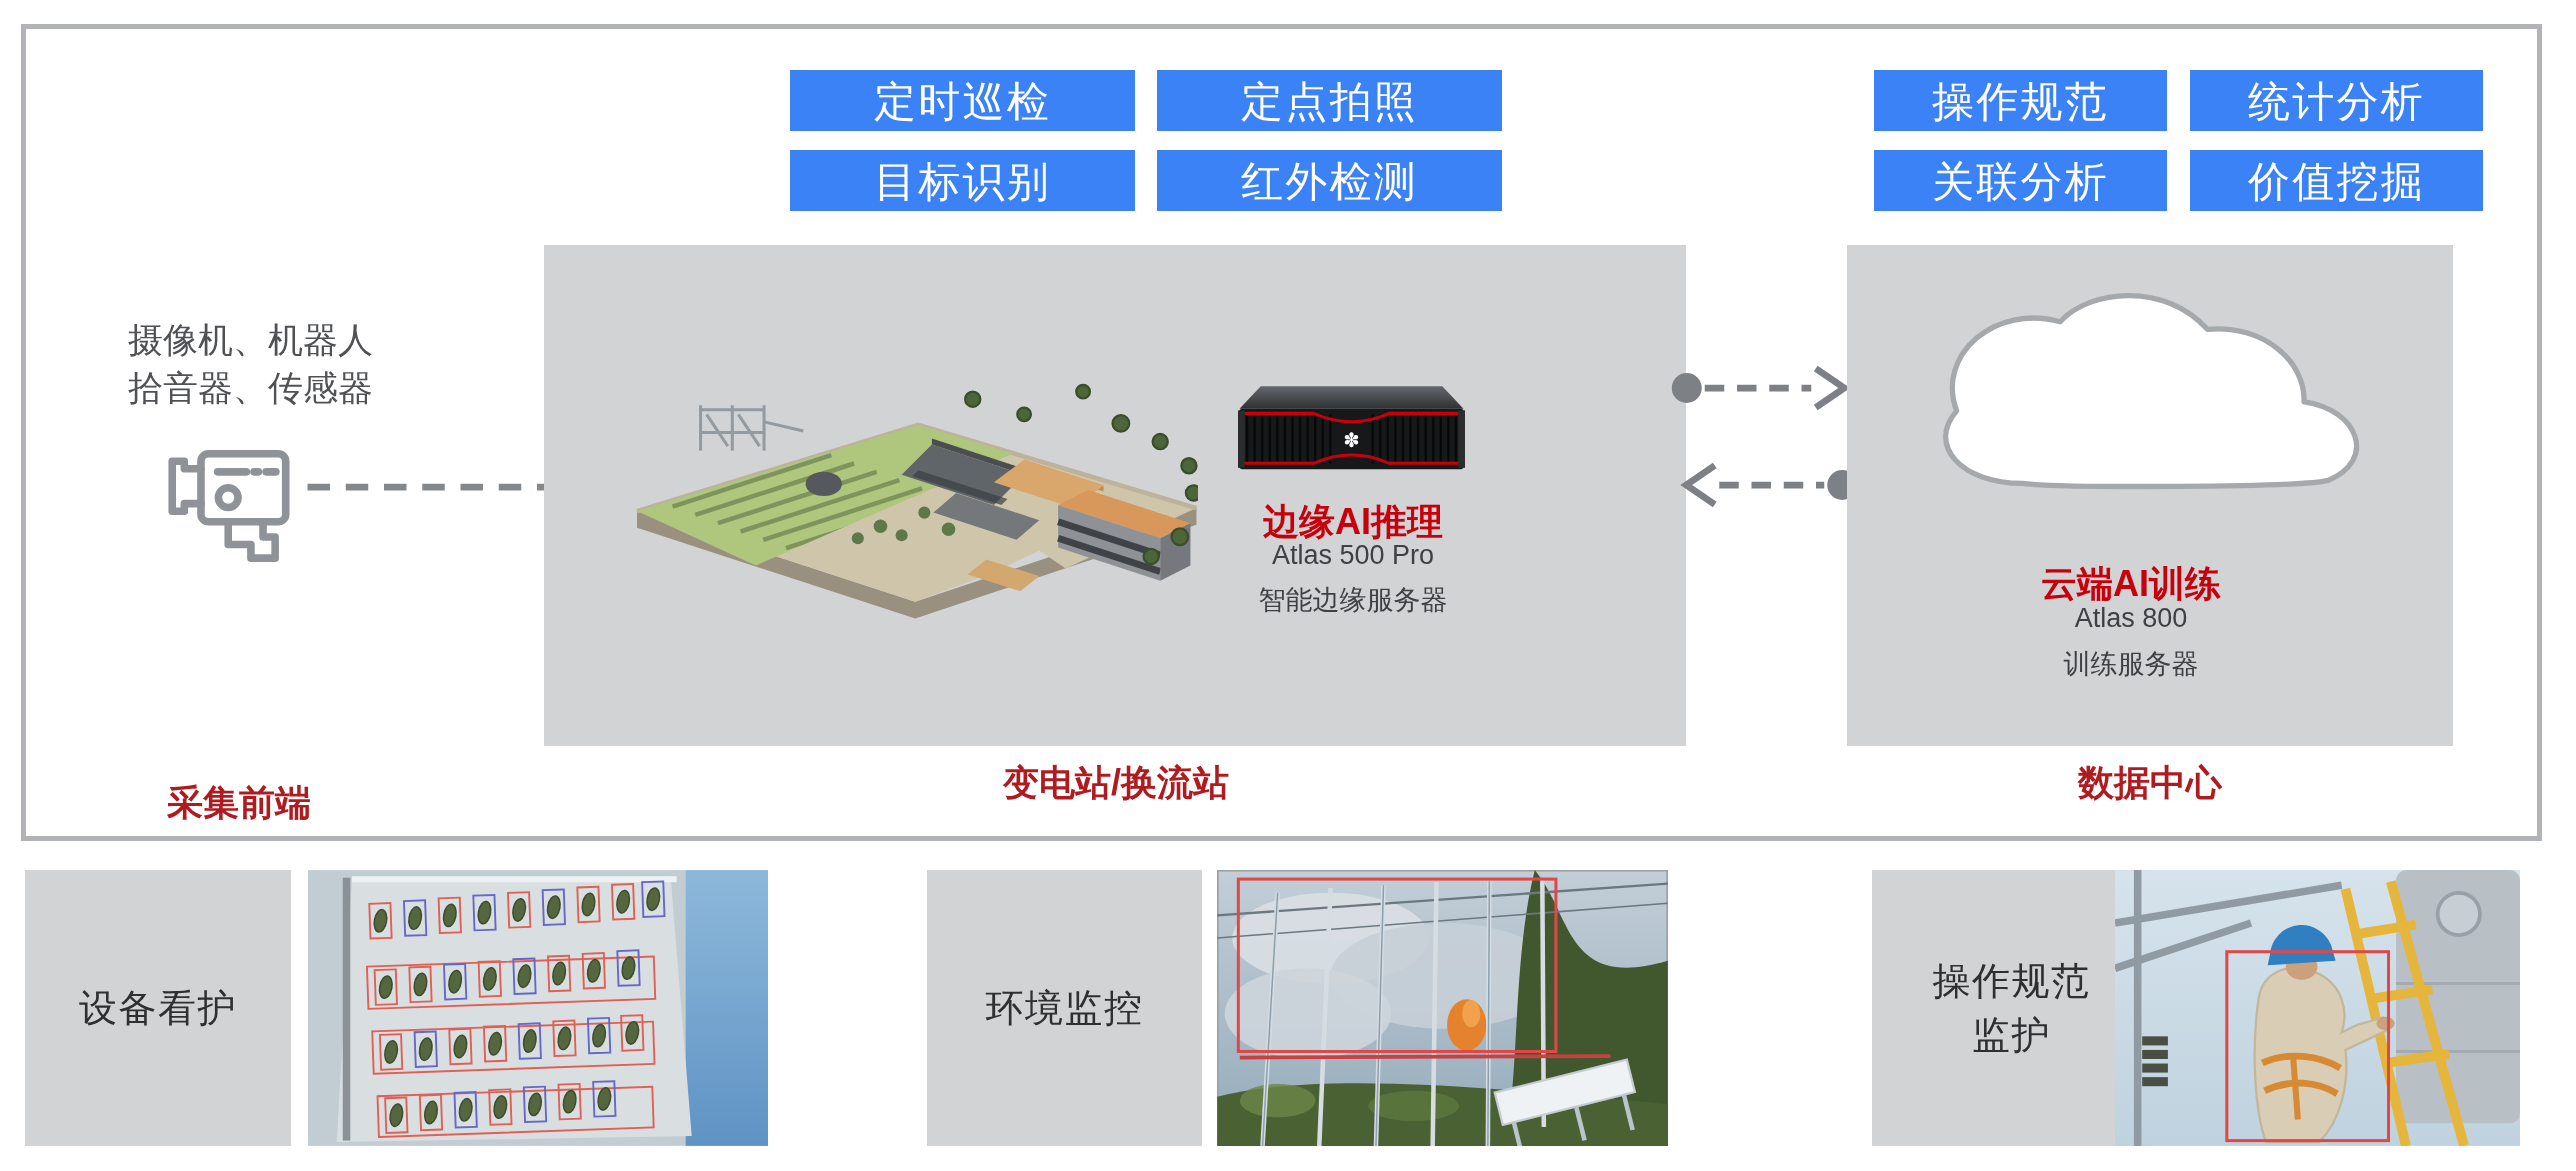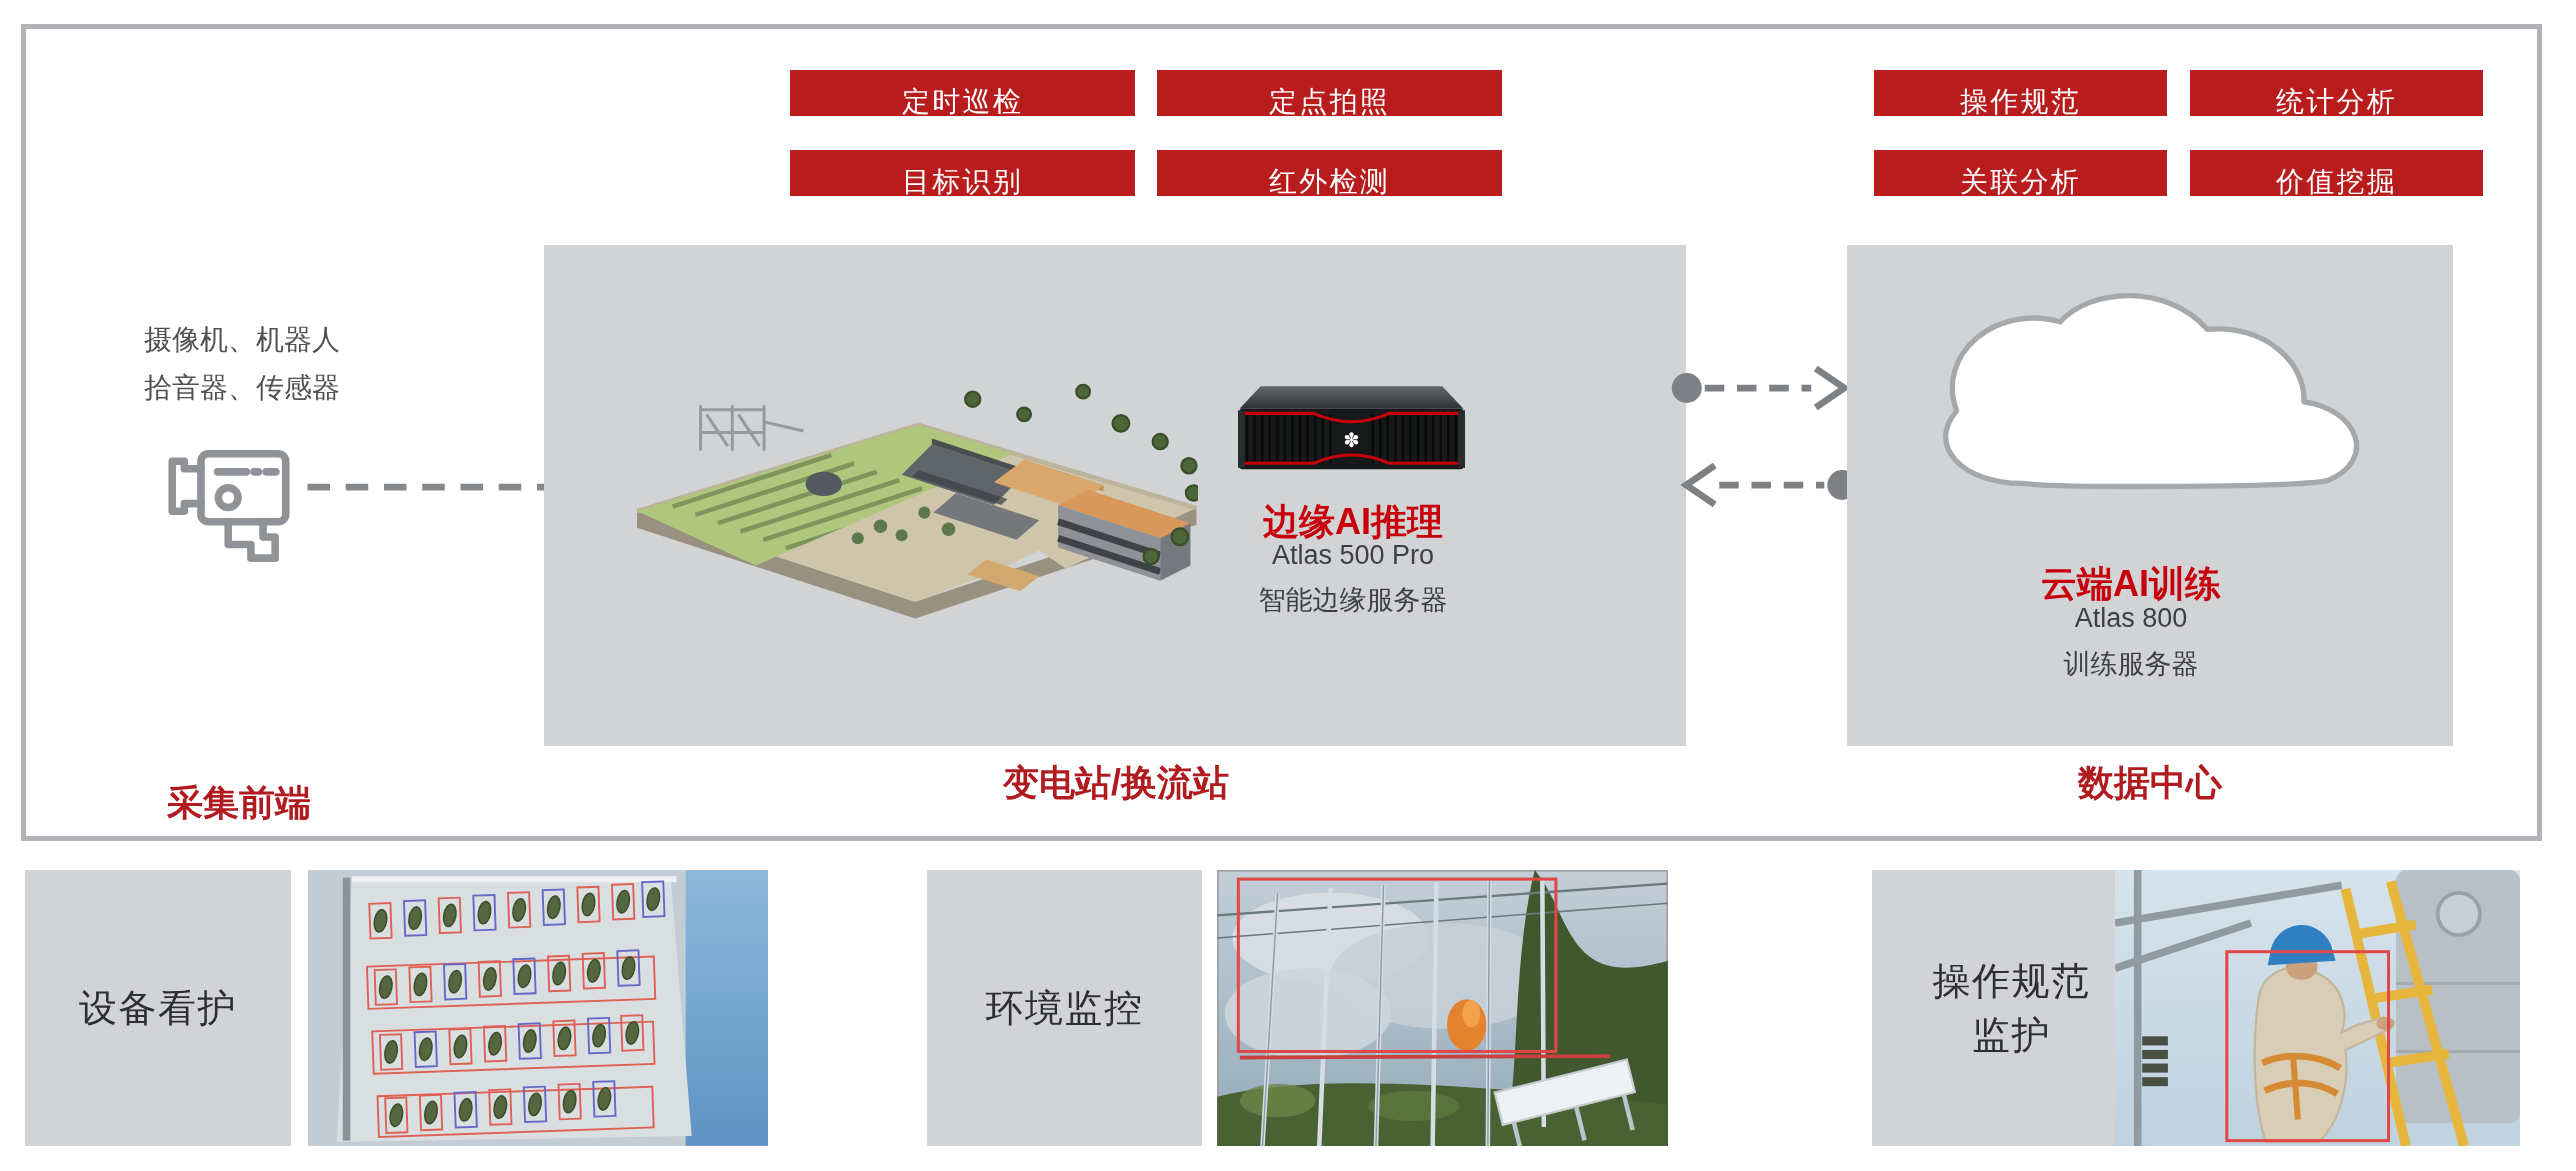--- a/index.html
+++ b/index.html
@@ -3,28 +3,28 @@
 <meta charset="utf-8">
 <style>
   html,body{margin:0;padding:0;background:#ffffff;}
   .stage{position:relative;width:2576px;height:1171px;background:#ffffff;
          font-family:"Liberation Sans","DejaVu Sans",sans-serif;overflow:hidden;}
   .abs{position:absolute;}
   
   .frame{left:21px;top:24px;width:2521px;height:817px;border:5.3px solid #b1b3b6;
          box-sizing:border-box;background:#ffffff;}
   
-  .chip{height:46px;background:#b91c1c;color:#ffffff;font-size:28px;line-height:63px;
+  .chip{height:61px;background:#3b82f6;color:#ffffff;font-size:42px;line-height:63px;
         text-align:center;letter-spacing:2.3px;}
   .chip.w-l{width:345px;}
   .chip.w-r{width:293px;}
   
   .panel{background:#d2d3d5;}
   
-  .devices{left:144px;top:316px;width:423px;font-size:28px;line-height:48px;color:#4f5154;}
+  .devices{left:128px;top:316px;width:423px;font-size:35px;line-height:48px;color:#4f5154;}
   .unit-line{width:378px;text-align:center;}
   .unit-title{font-size:36px;font-weight:bold;color:#c7000b;}
   .unit-sub{font-size:27px;color:#3e4043;}
   .zone{width:302px;top:759px;text-align:center;font-size:36px;font-weight:600;color:#b01b20;}
   
   .scene-box{top:870px;height:276px;background:#d2d3d5;display:flex;flex-direction:column;
              align-items:center;justify-content:center;color:#2d2f31;font-size:38px;line-height:54px;
              letter-spacing:1.5px;}
   .photo{top:870px;height:276px;}
   svg{display:block;}

